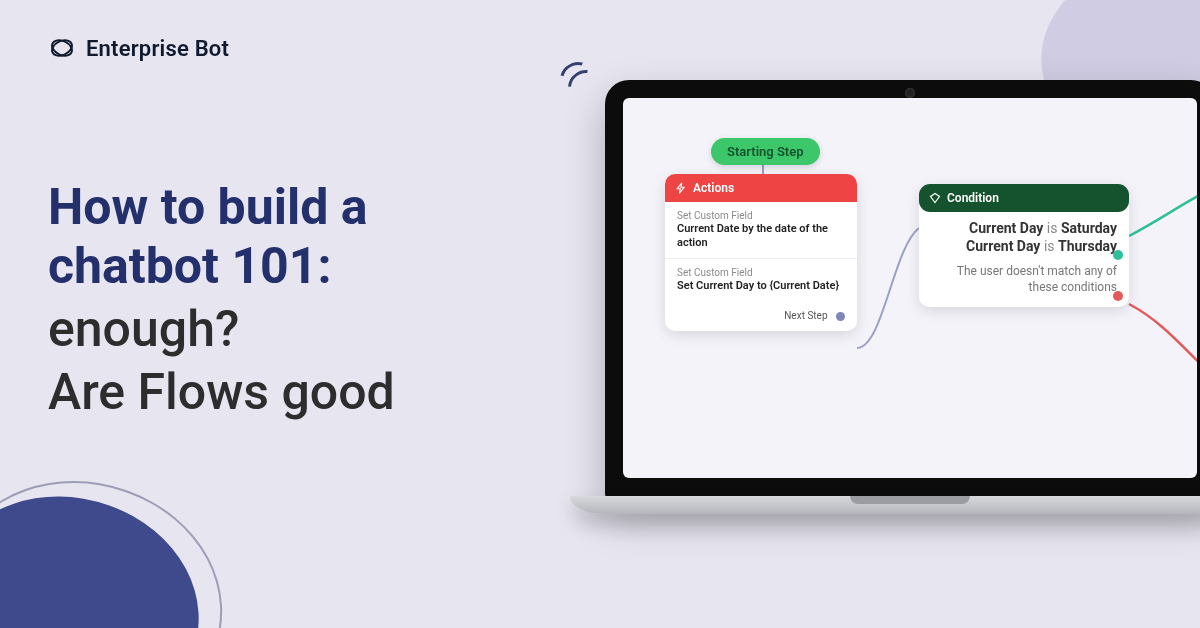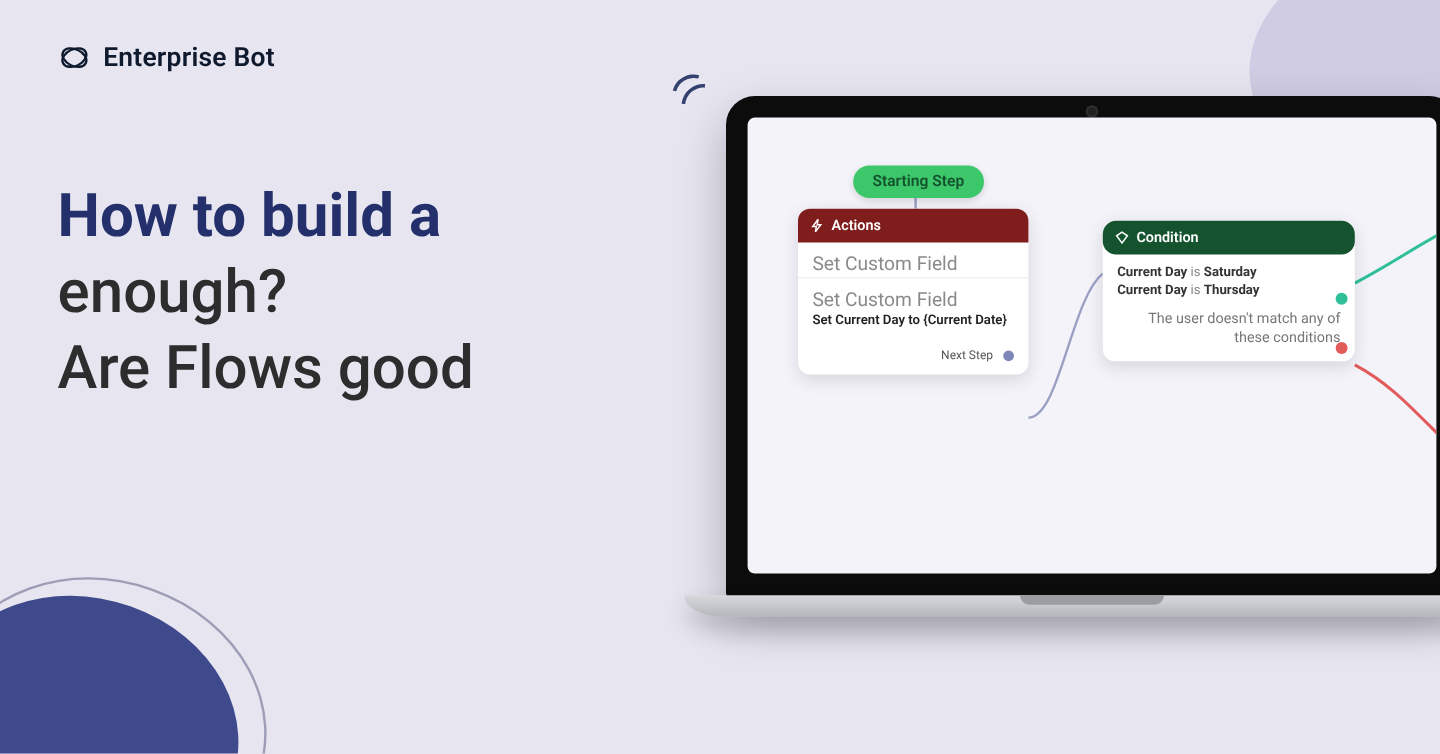--- a/index.html
+++ b/index.html
@@ -42,21 +42,21 @@
   position: absolute;
   top: 34px; left: 48px;
   display: flex; align-items: center; gap: 10px;
 }
 .logo-icon { width: 28px; height: 28px; }
 .logo-text { font-size: 22px; font-weight: 600; color: #0f1a2e; letter-spacing: .2px; }
 
 
 .headline {
   position: absolute;
-  top: 152px; left: 48px;
+  top: 178px; left: 48px;
   width: 520px;
   line-height: 1.18;
 }
 .headline .h1 { font-size: 50px; font-weight: 700; color: #24306b; }
 .headline .h2 { font-size: 50px; font-weight: 500; color: #2d2d2d; margin-top: 4px; }
 
 
 .laptop {
   position: absolute;
   right: -40px; top: 80px;
@@ -138,39 +138,39 @@
   color:#333;
 }
 .card-header{
   color:#fff;
   font-size:12px; font-weight:600;
   padding:7px 10px;
   border-radius:10px 10px 0 0;
   display:flex; align-items:center; gap:6px;
 }
 .card-body{ padding:8px 12px 10px; }
-.field-label{ color:#8a8a8a; font-size:16px; }
+.field-label{ color:#8a8a8a; font-size:10px; }
 .field-value{ color:#222; font-size:11px; font-weight:600; margin:1px 0 7px; line-height:1.3;}
 .divider{ height:1px; background:#eee; margin:2px -12px 8px; }
 .next-step{
   text-align:right; font-size:10px; color:#555;
   padding:0 12px 10px;
   position:relative;
 }
 .port{
   display:inline-block; width:9px; height:9px; border-radius:50%;
   background:#7f86b8; margin-left:6px; vertical-align:middle;
 }
 
 .actions-card{ top:76px; left:42px; width:192px; }
-.actions-card .card-header{ background:#7f1d1d;align-items:center; }
+.actions-card .card-header{ background:#ef4444;align-items:center; }
 
 .condition-card{ top:86px; left:296px; width:210px; }
 .condition-card .card-header{ background:#14532d;border-radius:11px; }
-.cond-line{ font-size:11px; margin-bottom:2px;}
+.cond-line{ font-size:14px; margin-bottom:2px;text-align:right;}
 .cond-line .kw{ color:#888; font-weight:400;}
 .cond-note{
   text-align:right; color:#777; font-size:12px;
   padding:8px 0 2px; line-height:1.3;
 }
 .cond-port{
   text-align:right; padding-right:0; position:relative;
 }
 .cond-port .dot{
   position:absolute; right:-6px; width:10px; height:10px; border-radius:50%;
@@ -197,20 +197,21 @@
     <svg viewBox="0 0 32 32" fill="none" stroke="#0f1a2e" stroke-width="2.2">
       <ellipse cx="16" cy="16" rx="12" ry="8" transform="rotate(25 16 16)"></ellipse>
       <ellipse cx="16" cy="16" rx="12" ry="8" transform="rotate(-25 16 16)"></ellipse>
     </svg>
   </span>
   <span class="logo-text">Enterprise Bot</span>
 </div>
 
 <div class="headline">
   <div class="h1">How to build a</div>
+  <div class="h1">chatbot 101:</div>
   <div class="h2">enough?</div>
   <div class="h2">Are Flows good</div>
 </div>
 
 <div class="laptop">
   <div class="motion-lines">
       <span></span>
       <span></span>
     </div>
   <div class="lid">
@@ -237,20 +238,21 @@
           <div class="card-header">
             <span class="ico">
               <svg viewBox="0 0 16 16" fill="none" stroke="#fff" stroke-width="1.6">
                   <path d="M9 1 3 9h4l-1 6 6-8H8l1-6z"></path>
                 </svg>
             </span>
             <span>Actions</span>
           </div>
           <div class="card-body">
             <div class="field-label">Set Custom Field</div>
+            <div class="field-value">Current Date by the date of the action</div>
             <div class="divider"></div>
             <div class="field-label">Set Custom Field</div>
             <div class="field-value">Set Current Day to {Current Date}</div>
           </div>
           <div class="next-step">
             <span>Next Step</span>
             <span class="port"></span>
           </div>
         </div>
 

